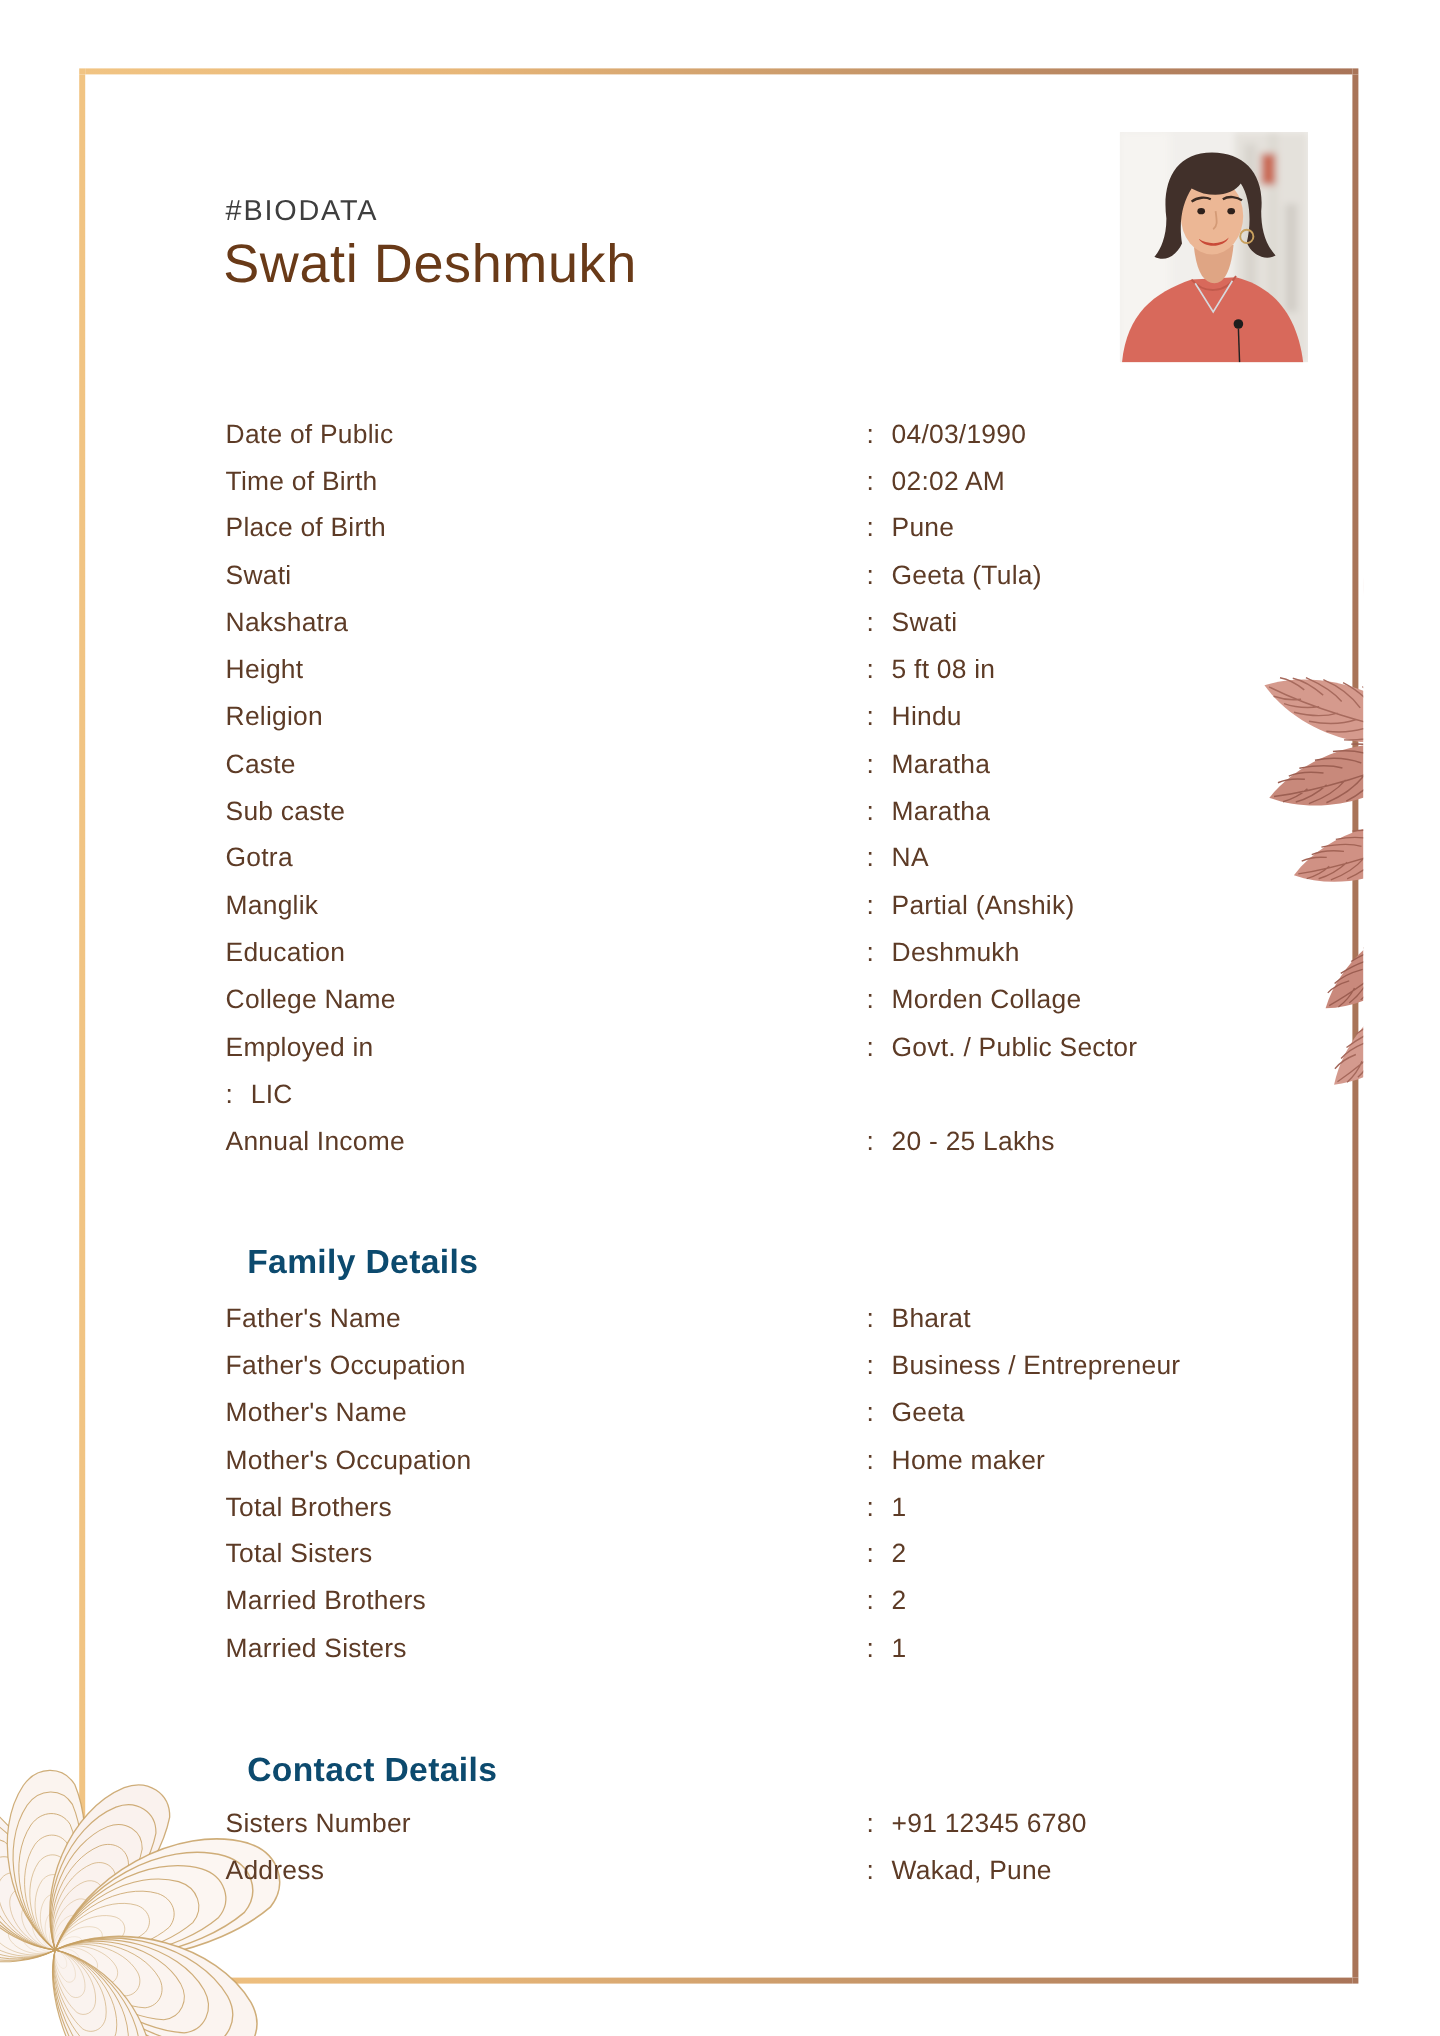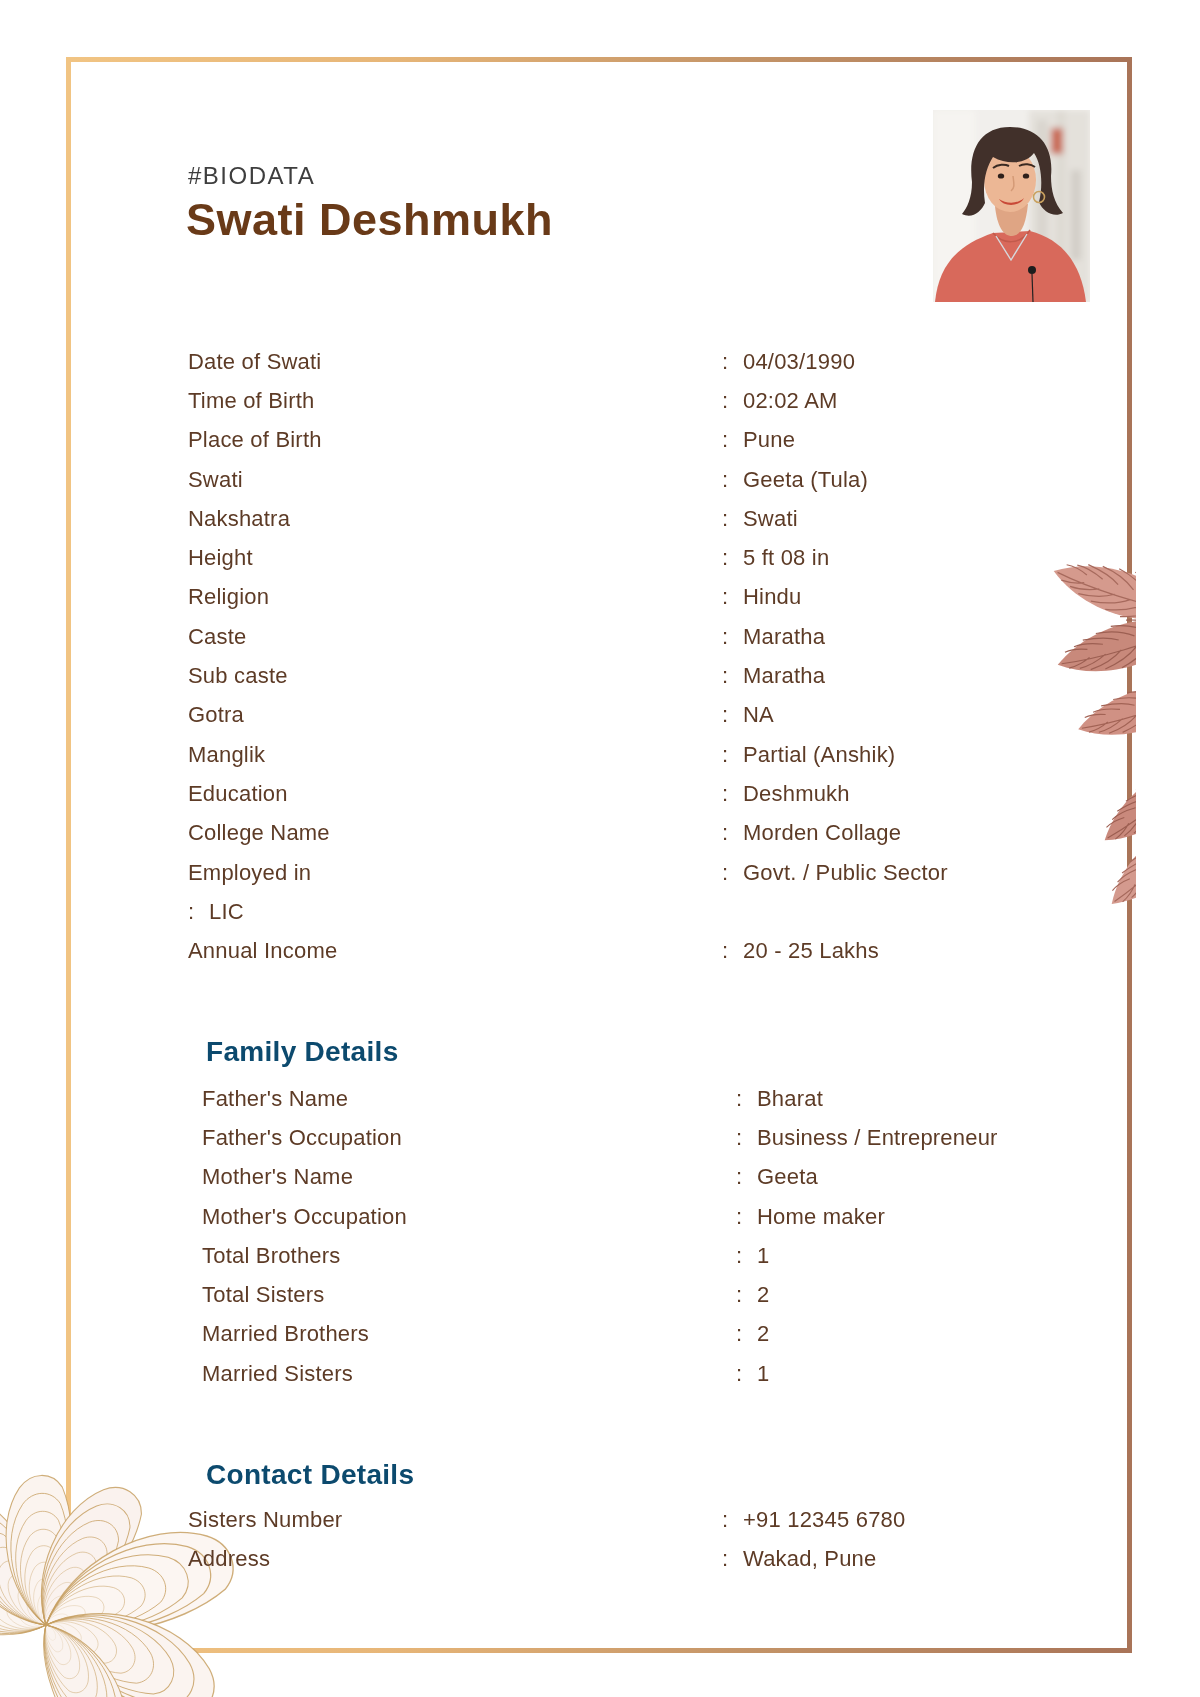--- a/index.html
+++ b/index.html
@@ -13,30 +13,30 @@
     border:5px solid;
     border-image:linear-gradient(to right,#f1c483 0%,#e7b678 30%,#c39367 65%,#a97458 100%) 1;
     pointer-events:none;
   }
   .tag{
     position:absolute;left:188px;top:162px;font-size:24px;line-height:28px;
     color:#3e3e3e;letter-spacing:1.5px;font-weight:400;
   }
   .name{
     position:absolute;left:186px;top:196px;margin:0;font-size:45px;line-height:48px;
-    font-weight:700;color:#693a18;letter-spacing:.5px;
+    font-weight:400;color:#693a18;letter-spacing:.5px;
   }
   .photo{position:absolute;left:933px;top:110px;width:157px;height:192px;overflow:hidden;}
   .rows{position:absolute;left:188px;width:800px;}
   .rows .row{display:flex;align-items:center;height:39.3px;font-size:22px;color:#5d3b26;letter-spacing:.2px;}
   .rows .label{flex:0 0 534px;}
   .rows .colon{flex:0 0 8px;}
   .rows .value{margin-left:13px;white-space:nowrap;}
   .personal{top:342px;}
-  .family-rows{top:1079px;margin-left:14px;}
+  .family-rows{top:1079px;}
   .contact-rows{top:1500px;}
   .heading{
     position:absolute;left:188px;margin:18px;font-size:28px;line-height:40px;
     font-weight:700;color:#0c4a6e;letter-spacing:.3px;
   }
   .family-h{top:1014px;}
   .contact-h{top:1437px;}
   .leaves{position:absolute;left:1040px;top:440px;width:160px;height:440px;overflow:visible;}
   .flower{position:absolute;left:0;top:1420px;width:260px;height:277px;overflow:hidden;}
 </style>
@@ -211,21 +211,21 @@
         <path d="M99 164 L100 192" stroke="#222" stroke-width="1.2"></path>
       </g>
     </svg>
   </div>
 
   <div class="tag">#BIODATA</div>
   <h1 class="name">Swati Deshmukh</h1>
 
   <section class="rows personal">
   <div class="row">
-    <span class="label">Date of Swati</span>
+    <span class="label">Date of Public</span>
     <span class="colon">:</span>
     <span class="value">04/03/1990</span>
   </div>
 
   <div class="row">
     <span class="label">Time of Birth</span>
     <span class="colon">:</span>
     <span class="value">02:02 AM</span>
   </div>
 

